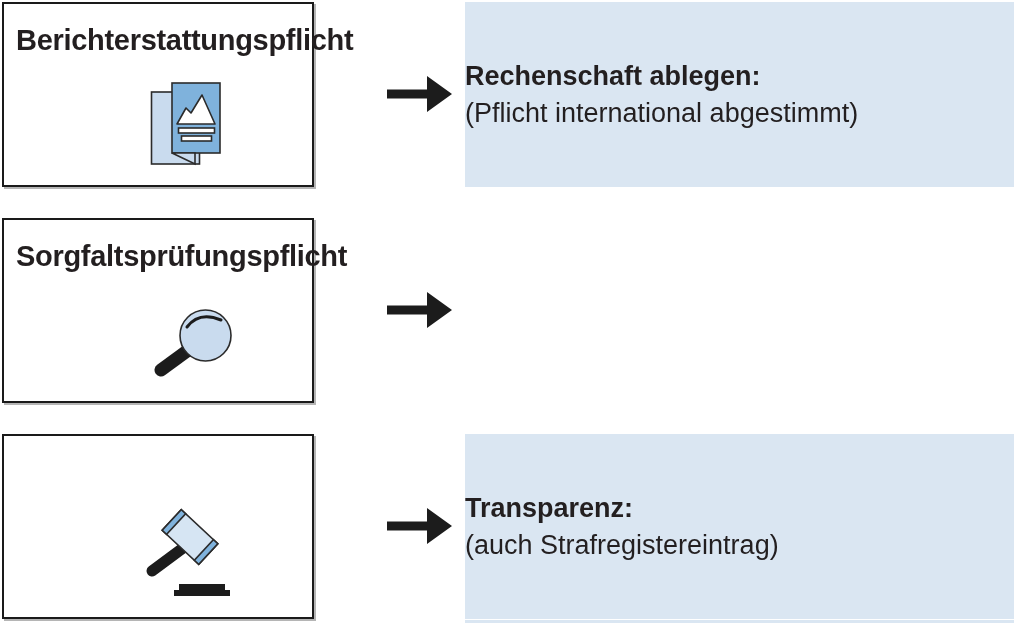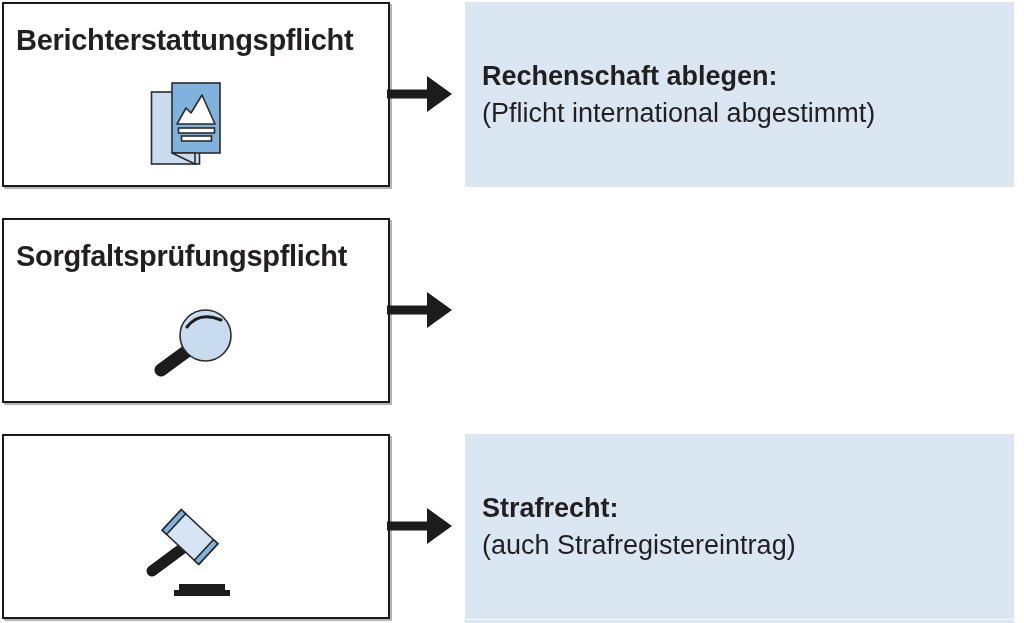--- a/index.html
+++ b/index.html
@@ -15,37 +15,37 @@
   html,body{margin:0;padding:0;}
   body{
     width:1024px;height:623px;
     background:#ffffff;
     position:relative;overflow:hidden;
     font-family:"Liberation Sans",sans-serif;
     color:var(--text-color);
   }
   .row{position:absolute;left:0;width:1024px;height:185px;}
   .obligation-box{
-    position:absolute;left:2px;top:0;width:388px;height:185px;
+    position:absolute;left:2px;top:0;width:312px;height:185px;
     background:#ffffff;border:2px solid var(--box-border);
     box-sizing:border-box;
     box-shadow:2px 2px 0 rgba(120,120,120,.55);
   }
   .box-title{
     position:absolute;left:12px;top:20px;
     font-weight:bold;font-size:29px;letter-spacing:-0.3px;
     white-space:nowrap;
   }
   .box-icon{position:absolute;}
   .arrow{position:absolute;left:387px;top:73px;width:66px;height:38px;}
   .panel{
     position:absolute;left:465px;top:0;width:549px;height:185px;
     background:var(--panel-bg);
     display:flex;flex-direction:column;justify-content:center;
-    padding-left:17px;box-sizing:border-box;
+    box-sizing:border-box;
   }
   .panel-title{font-weight:bold;}
   .panel-title,.panel-line{font-size:27px;line-height:37px;white-space:nowrap;}
   .cutoff-panel{
     position:absolute;left:465px;top:620px;width:549px;height:3px;
     background:var(--panel-bg);
   }
   
   .ol{stroke:var(--icon-outline);stroke-width:1.6;}
   .f-light{fill:var(--icon-light-blue);}
@@ -115,18 +115,18 @@
         <rect x="31" y="82" width="56" height="6" class="f-dark"></rect>
       </svg>
     </span>
   </div>
   <span class="arrow">
     <svg width="66" height="38" viewBox="0 0 66 38">
       <path d="M0,14.5 L40,14.5 L40,1 L65,19 L40,37 L40,23.5 L0,23.5 Z" class="f-dark"></path>
     </svg>
   </span>
   <div class="panel">
-    <div class="panel-title">Strafrecht:</div>
+    <div class="panel-title">Transparenz:</div>
     <div class="panel-line">(auch Strafregistereintrag)</div>
   </div>
 </div>
 
 <div class="cutoff-panel"></div>
 
 </body></html>

